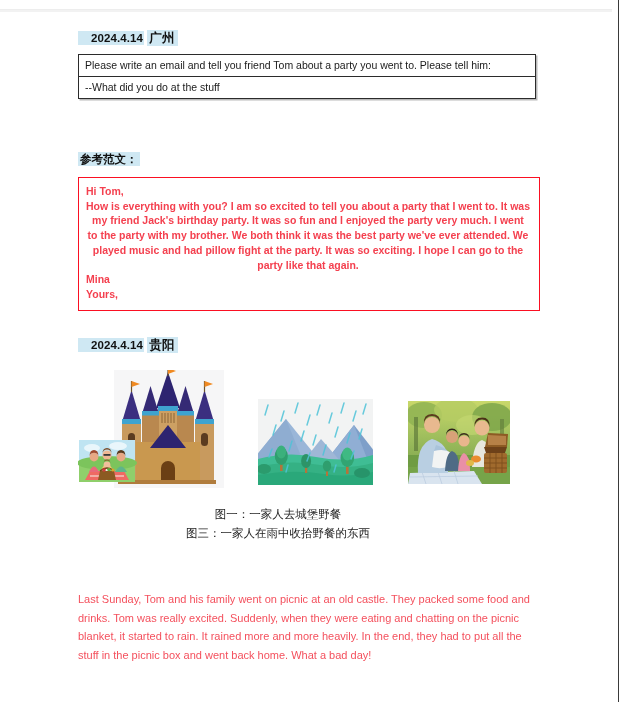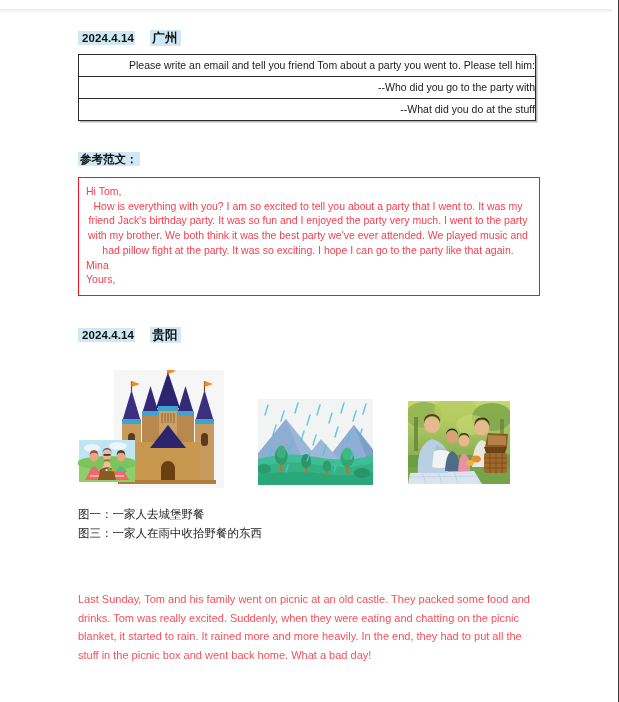--- a/index.html
+++ b/index.html
@@ -46,50 +46,48 @@
   .date-heading {
     font-size: 11.5px;
     font-weight: bold;
     color: #111111;
     letter-spacing: 0.1px;
     white-space: nowrap;
     line-height: 15px;
   }
   .date-heading .hl {
     background: #cfe8f3;
-    padding: 1px 1px 1px 4px;
+    padding: 1px 1px 1px 13px;
   }
   .date-heading .hl-city {
     background: #cfe8f3;
     padding: 1px 3px 1px 2px;
     font-size: 12.5px;
-    margin-left: 12px;
   }
   #heading-1 { position: absolute; left: 0; top: 31px; }
-  #heading-2 { position: absolute; left: 0; top: 328px; }
+  #heading-2 { position: absolute; left: 0; top: 338px; }
 
   
   #prompt-box {
     position: absolute;
     left: 0;
     top: 54px;
     width: 458px;
     border: 1.4px solid #2b2b2b;
     box-shadow: 1.5px 1.5px 0 0 #b9b9b9;
     background: #ffffff;
     padding: 0;
   }
   #prompt-box .line {
     font-size: 10.5px;
     color: #1a1a1a;
     line-height: 11px;
     padding: 5px 0 5px 6px;
     border-bottom: 1px solid #2b2b2b;
     white-space: nowrap;
-    text-align: right;
   }
   #prompt-box .line:last-child { border-bottom: none; }
 
   
   #ref-label {
     position: absolute;
     left: 0;
     top: 152px;
     font-size: 11.5px;
     font-weight: bold;
@@ -106,20 +104,21 @@
     width: 462px;
     border: 1.6px solid #fb0f22;
     background: #ffffff;
     padding: 6px 9px 8px 7px;
   }
   #essay-box p {
     margin: 0;
     font-size: 10.5px;
     line-height: 14.7px;
     color: #f4404f;
+    font-weight: bold;
   }
   #essay-box p.body { text-align: center; }
 
   
   #images-row {
     position: absolute;
     left: 0;
     top: 368px;
     width: 462px;
     height: 122px;
@@ -131,20 +130,21 @@
   #fig-3 { left: 330px; top: 33px; width: 102px; height: 83px; }
 
   .fig svg { display: block; width: 100%; height: 100%; }
 
   
   #captions {
     position: absolute;
     left: 0;
     top: 505px;
     width: 400px;
+    text-align: center;
   }
   #captions .cap {
     font-size: 11.5px;
     color: #1d1d1d;
     line-height: 18.5px;
     white-space: nowrap;
   }
 
   
   #final-para {
@@ -167,21 +167,20 @@
 
   <div class="content">
 
     <div class="date-heading" id="heading-1">
       <span class="hl">2024.4.14</span>
       <span class="hl-city">广州</span>
     </div>
 
     <div id="prompt-box">
       <div class="line">Please write an email and tell you friend Tom about a party you went to. Please tell him:</div>
-      <div class="line">--Who did you go to the party with</div>
       <div class="line">--What did you do at the stuff</div>
     </div>
 
     <div id="ref-label">
       <span class="hl">参考范文：</span>
     </div>
 
     <div id="essay-box">
       <p>Hi Tom,</p>
       <p class="body">How is everything with you? I am so excited to tell you about a party that I went to. It was my friend Jack's birthday party. It was so fun and I enjoyed the party very much. I went to the party with my brother. We both think it was the best party we've ever attended. We played music and had pillow fight at the party. It was so exciting. I hope I can go to the party like that again.</p>

